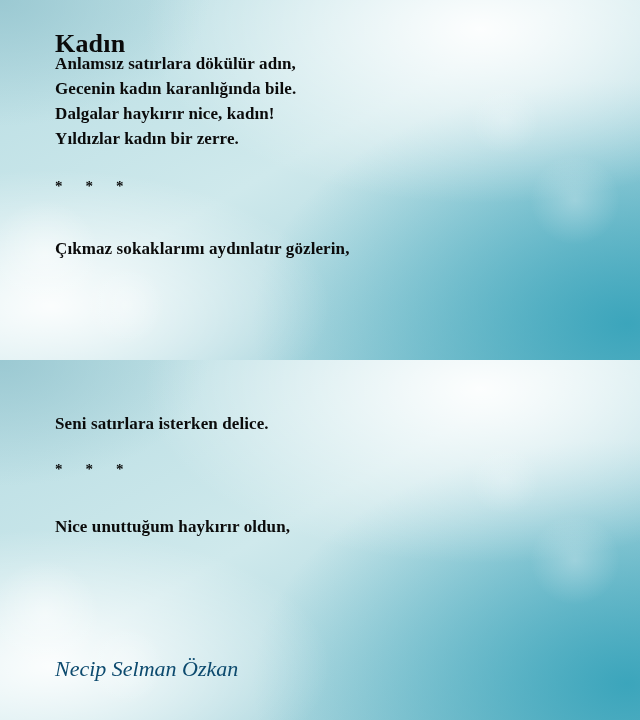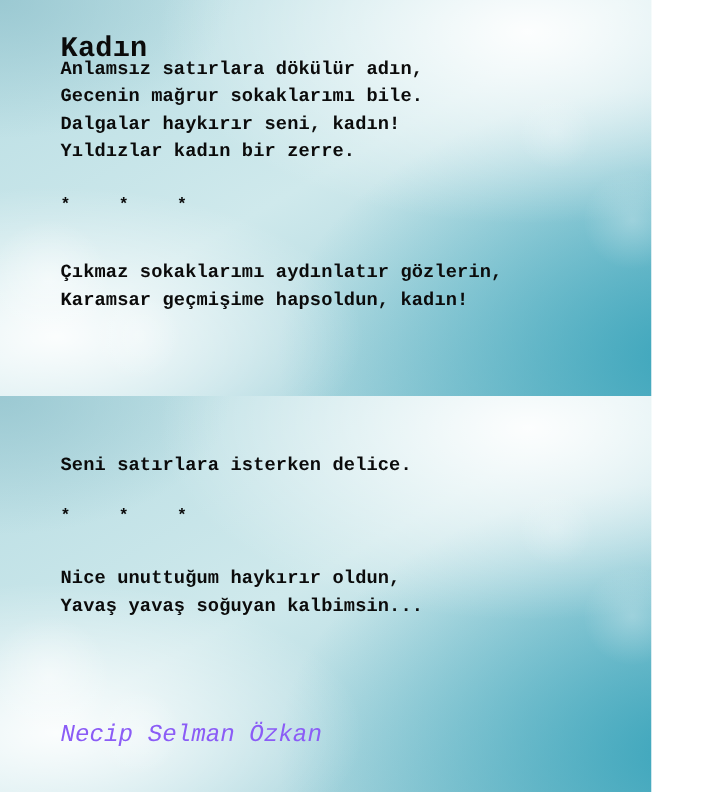--- a/index.html
+++ b/index.html
@@ -1,22 +1,23 @@
 <!DOCTYPE html>
 <html><head>
 <meta charset="utf-8">
 <style>
   html, body { margin: 0; padding: 0; background: #ffffff; }
   .page {
     position: relative;
     width: 592px;
     height: 720px;
     overflow: hidden;
-    font-family: Liberation Mono, monospace;
+    font-family: Liberation Serif, serif;
     color: #0b0b0b;
+    padding-left: 48px;
   }
   .bg-tile {
     position: absolute;
     left: 0;
     width: 640px;
     height: 360px;
     background:
       radial-gradient(circle 55px at 45px 255px,  rgba(255,255,255,0.50) 0, rgba(255,255,255,0) 55px),
       radial-gradient(circle 40px at 125px 305px, rgba(255,255,255,0.35) 0, rgba(255,255,255,0) 40px),
       radial-gradient(circle 45px at 575px 200px, rgba(255,255,255,0.28) 0, rgba(255,255,255,0) 45px),
@@ -39,72 +40,70 @@
   }
   .stanza {
     position: absolute;
     left: 55px;
     font-size: 17px;
     font-weight: bold;
     line-height: 25px;
     letter-spacing: 0.1px;
   }
   .stanza-1 { top: 51px; }
-  .stanza-2 { top: 236px; }
+  .stanza-2 { top: 236px; text-align: right; }
   .stanza-3 { top: 411px; }
   .stanza-4 { top: 514px; }
   .separator {
     position: absolute;
     left: 55px;
     font-size: 15px;
     font-weight: bold;
     white-space: pre;
     word-spacing: 2px;
   }
   .separator-1 { top: 178px; }
   .separator-2 { top: 461px; }
   .author-name {
     position: absolute;
     left: 55px;
     top: 656px;
     font-size: 22px;
     font-style: italic;
-    color: #8b5cf6;
+    color: #0c4a6e;
   }
 </style>
 </head>
 <body>
 
 <div class="page">
 
   <div class="bg-tile tile-1"></div>
   <div class="bg-tile tile-2"></div>
 
   <h1 class="poem-title">Kadın</h1>
 
   <div class="stanza stanza-1">
     <div>Anlamsız satırlara dökülür adın,</div>
-    <div>Gecenin mağrur sokaklarımı bile.</div>
-    <div>Dalgalar haykırır seni, kadın!</div>
+    <div>Gecenin kadın karanlığında bile.</div>
+    <div>Dalgalar haykırır nice, kadın!</div>
     <div>Yıldızlar kadın bir zerre.</div>
   </div>
 
   <div class="separator separator-1">*    *    *</div>
 
   <div class="stanza stanza-2">
     <div>Çıkmaz sokaklarımı aydınlatır gözlerin,</div>
-    <div>Karamsar geçmişime hapsoldun, kadın!</div>
   </div>
 
   <div class="stanza stanza-3">
     <div>Seni satırlara isterken delice.</div>
   </div>
 
   <div class="separator separator-2">*    *    *</div>
 
   <div class="stanza stanza-4">
     <div>Nice unuttuğum haykırır oldun,</div>
-    <div>Yavaş yavaş soğuyan kalbimsin...</div>
   </div>
 
   <div class="author-name">Necip Selman Özkan</div>
 
 </div>
 
 </body></html>

